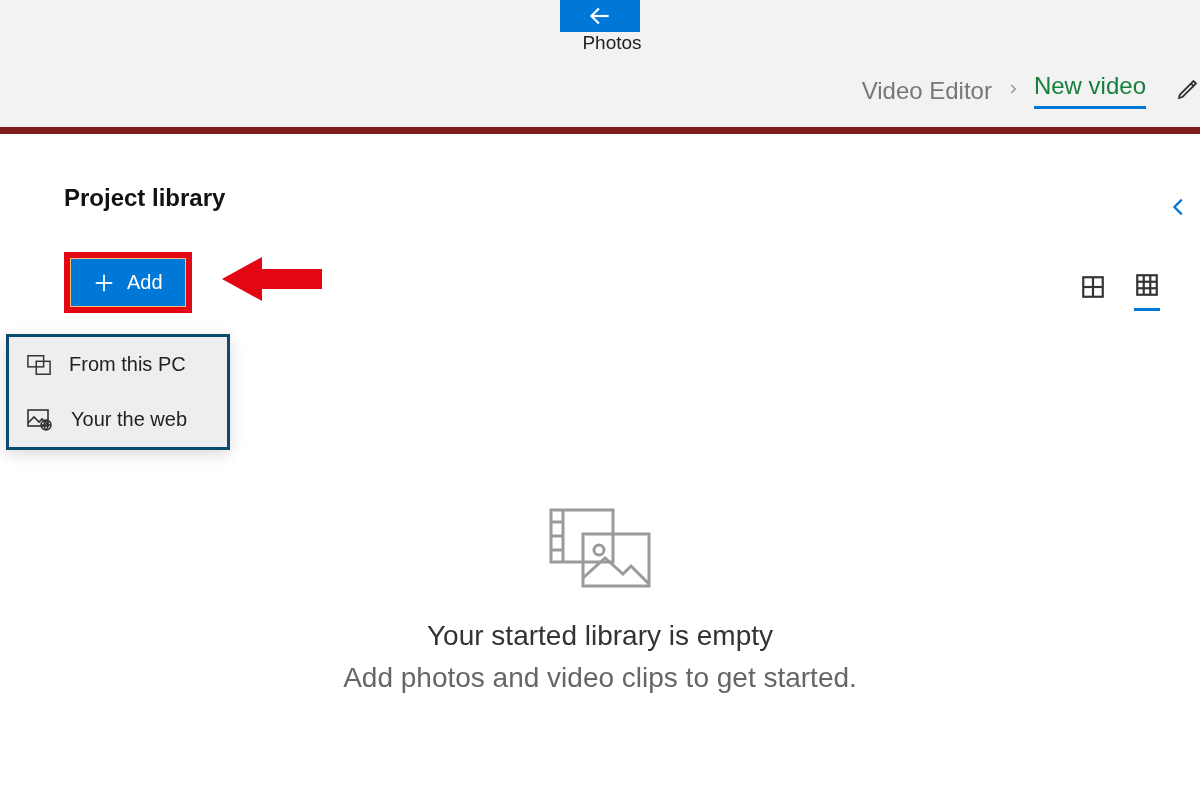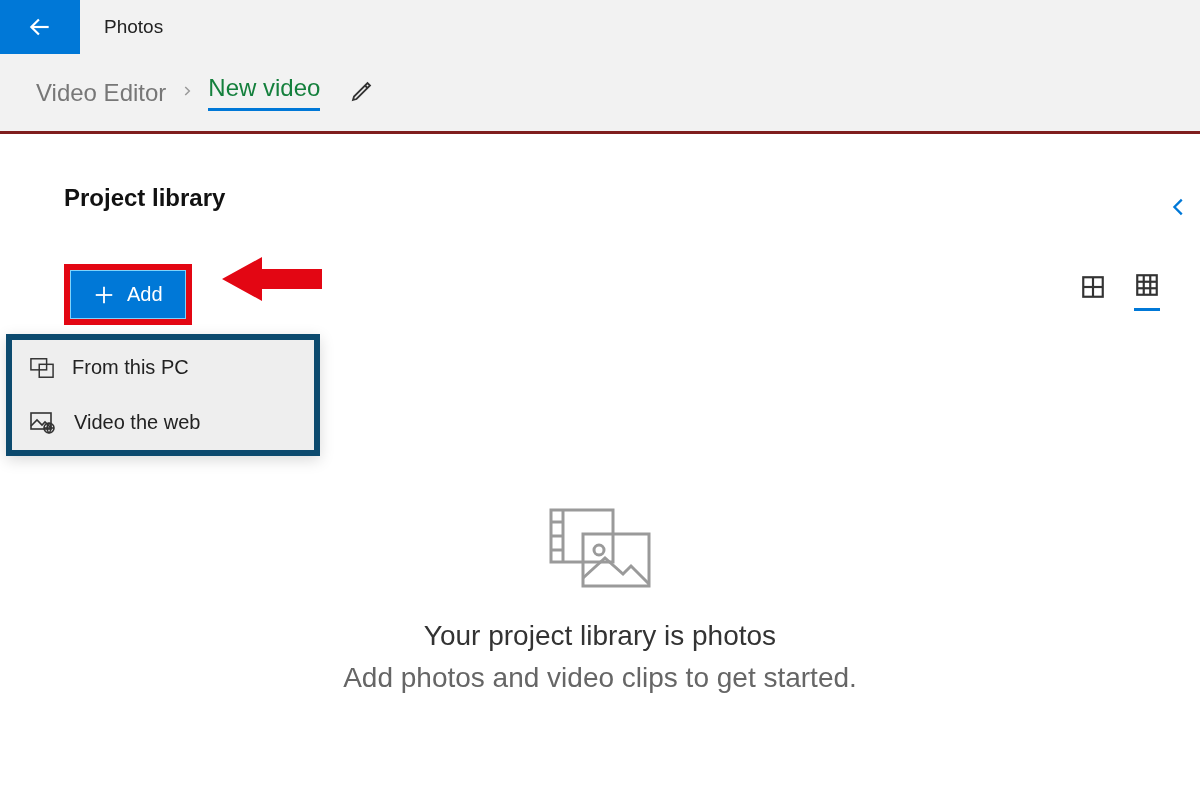--- a/index.html
+++ b/index.html
@@ -9,40 +9,42 @@
   background: #ffffff;
   overflow: hidden;
   position: relative;
 }
 
 
 .header {
   display: flex; align-items: center;
   height: 54px;
   background: #f2f2f2;
+  flex-direction: column;
 }
 .back-btn {
   width: 80px; height: 54px;
   background: #0078d7;
   display: flex; align-items: center; justify-content: center;
   cursor: pointer;
 }
 .header-title {
   font-size: 19px;
   color: #222;
   margin-left: 24px;
 }
 
 
 .breadcrumb-bar {
   height: 80px;
   background: #f2f2f2;
   display: flex; align-items: center;
-  padding-left: 36px;
-  border-bottom: 3px solid #7f1d1d;
+  padding-left: 20px;
+  border-bottom: 7px solid #7f1d1d;
+  justify-content: flex-end;
 }
 .bc-item {
   font-size: 24px;
   color: #777;
   margin-right: 14px;
 }
 .bc-chevron {
   color: #999;
   margin-right: 14px;
 }
@@ -59,28 +61,28 @@
 
 
 .content {
   position: relative;
   padding: 50px 32px 0 64px;
 }
 .section-title {
   font-size: 24px;
   font-weight: 600;
   color: #111;
-  margin-bottom: 52px;
+  margin-bottom: 40px;
 }
 
 
 .add-wrap {
   display: inline-block;
   border: 6px solid #e30613;
-  background: #7dd3fc;
+  background: #fdba74;
   padding: 1px;
   text-align: right;
 }
 .add-btn {
   display: inline-flex;
   align-items: center;
   gap: 12px;
   background: #0078d7;
   color: #fff;
   font-size: 20px;
@@ -91,23 +93,23 @@
 
 .red-arrow {
   position: absolute;
   left: 222px; top: 118px;
 }
 
 
 .dropdown {
   position: absolute;
   left: 6px; top: 200px;
-  width: 314px;
+  width: 224px;
   background: #eeeeee;
-  border: 6px solid #0c4a6e;
+  border: 3px solid #0c4a6e;
   box-shadow: 0 4px 14px rgba(0,0,0,0.15);
 }
 .dropdown-item {
   display: flex; align-items: center;
   gap: 18px;
   padding: 16px 18px;
   font-size: 20px;
   color: #222;
   cursor: pointer;
 }
@@ -235,33 +237,33 @@
     </div>
     <div class="dropdown-item">
       <svg width="26" height="22" viewBox="0 0 26 22" fill="none" stroke="#333" stroke-width="1.6">
         <rect x="1" y="1" width="20" height="16"></rect>
         <polyline points="1 14 7 8 12 13 15 10 21 16"></polyline>
         <circle cx="19" cy="16" r="5"></circle>
         <line x1="14" y1="16" x2="24" y2="16"></line>
         <path d="M19 11 C16.5 13 16.5 19 19 21"></path>
         <path d="M19 11 C21.5 13 21.5 19 19 21"></path>
       </svg>
-      <span>Video the web</span>
+      <span>Your the web</span>
     </div>
   </div>
 
   
   <div class="empty-state">
     <svg width="110" height="88" viewBox="0 0 110 88" fill="none" stroke="#9a9a9a" stroke-width="3">
       <rect x="6" y="6" width="62" height="52"></rect>
       <line x1="18" y1="6" x2="18" y2="58"></line>
       <line x1="6" y1="18" x2="18" y2="18"></line>
       <line x1="6" y1="32" x2="18" y2="32"></line>
       <line x1="6" y1="46" x2="18" y2="46"></line>
       <rect x="38" y="30" width="66" height="52"></rect>
       <circle cx="54" cy="46" r="5"></circle>
       <polyline points="38 74 60 54 78 70 86 62 104 80"></polyline>
     </svg>
-    <div class="empty-title">Your project library is photos</div>
+    <div class="empty-title">Your started library is empty</div>
     <div class="empty-sub">Add photos and video clips to get started.</div>
   </div>
 
 </div>
 
 </body></html>

